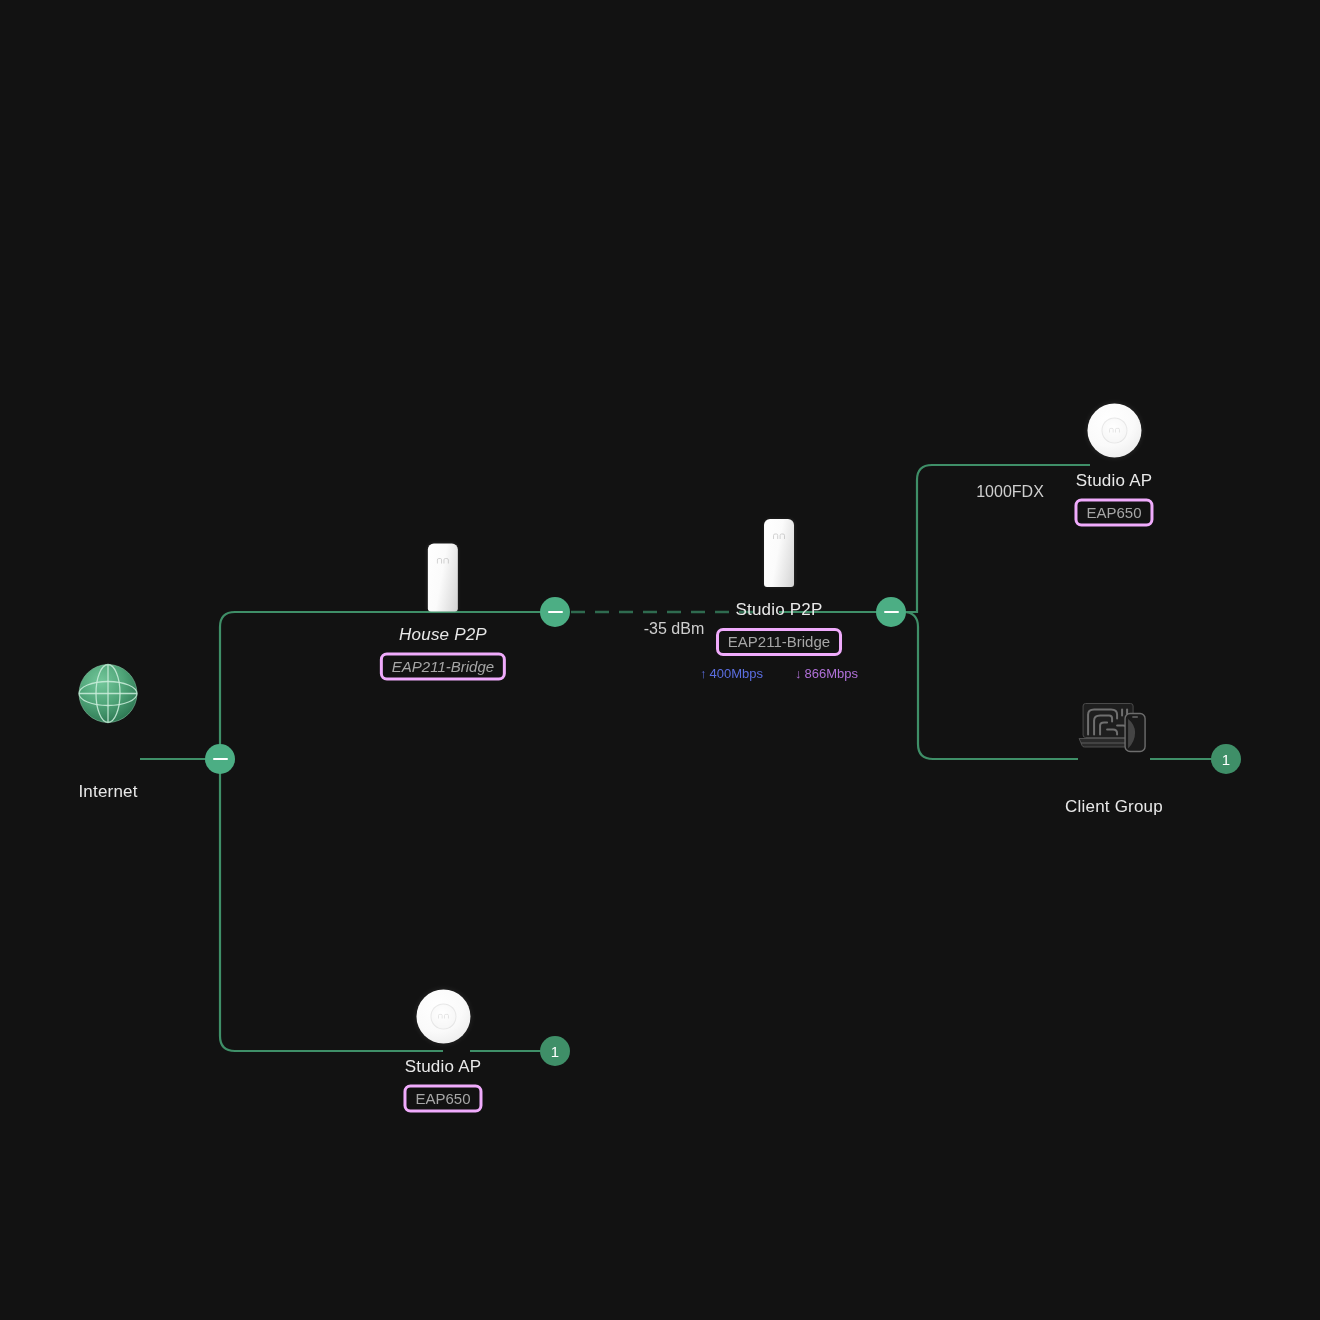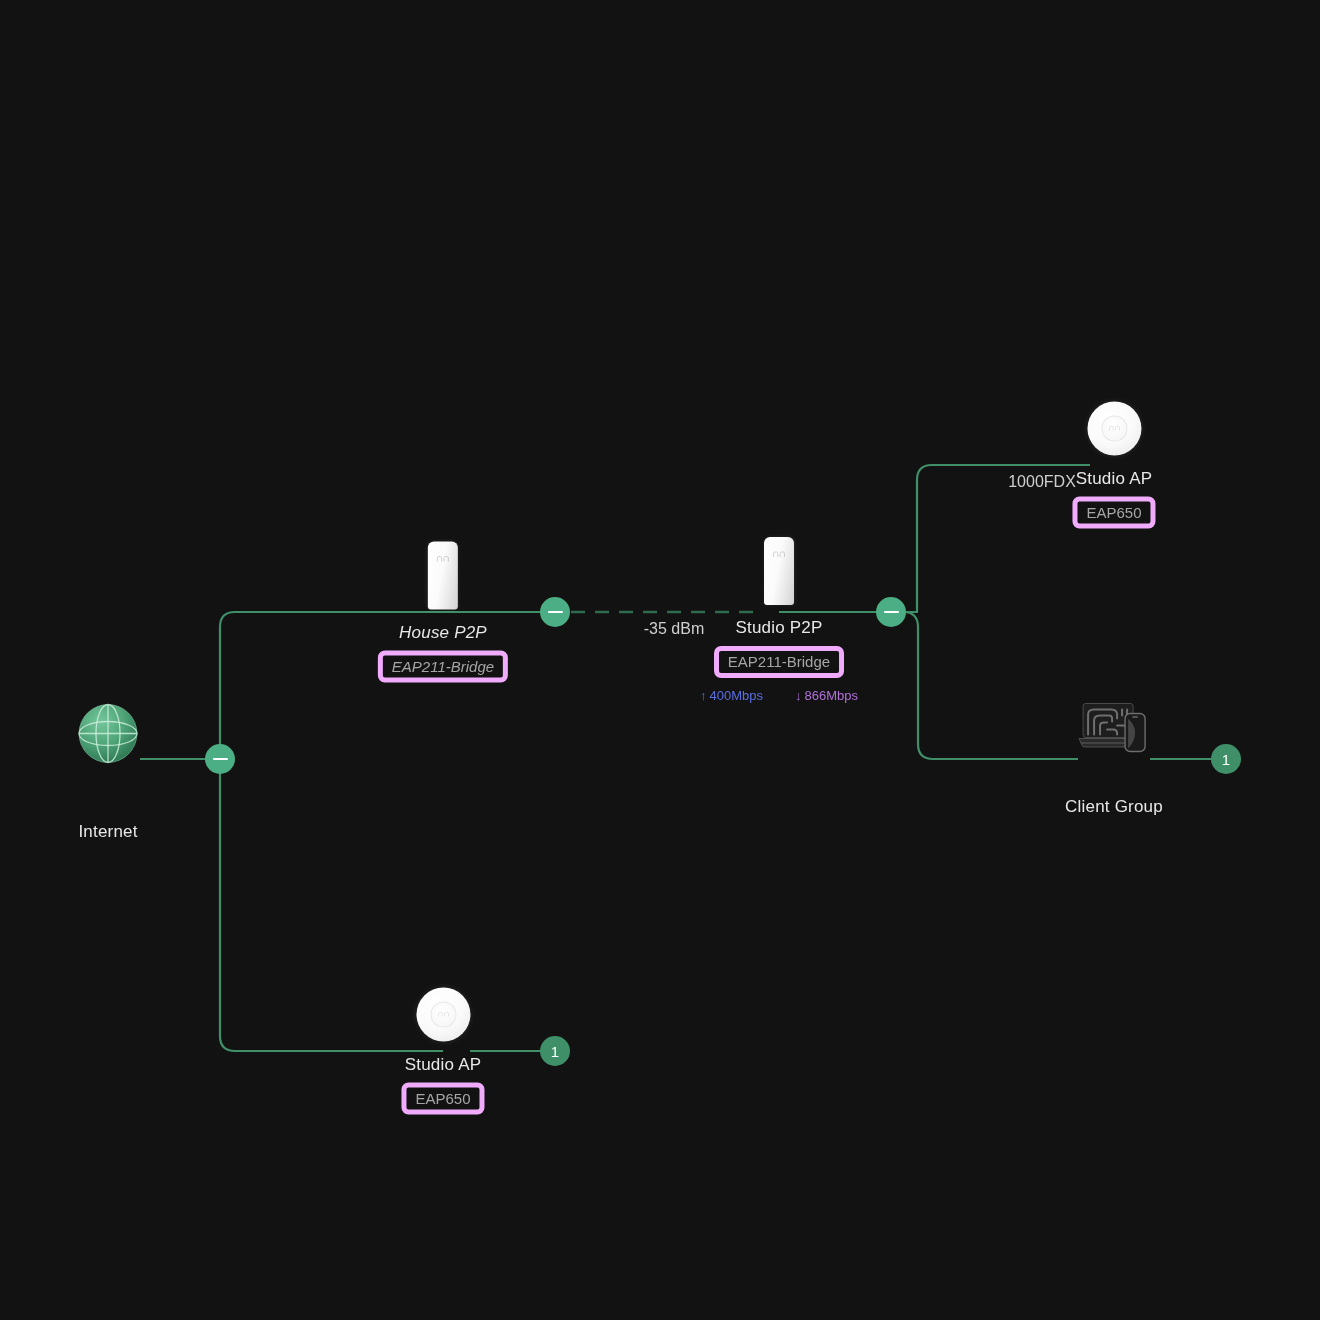--- a/index.html
+++ b/index.html
@@ -32,21 +32,21 @@
   }
   .node-label {
     margin-top: 13px;
     color: #e8e8e8;
     font-size: 17px;
     letter-spacing: 0.2px;
     white-space: nowrap;
   }
   .model-badge {
     margin-top: 8px;
-    border: 5px solid #f0abfc;
+    border: 3px solid #f0abfc;
     border-radius: 7px;
     color: #a6a6a6;
     font-size: 15px;
     padding: 2px 9px 3px 9px;
     white-space: nowrap;
   }
   .rates {
     margin-top: 10px;
     font-size: 13px;
     white-space: nowrap;
@@ -176,21 +176,21 @@
 
     <path d="M 891 612 L 917 612 L 917 480 Q 917 465 932 465 L 1090 465" fill="none" stroke="#3f8f68" stroke-width="2.2"></path>
 
     <path d="M 891 612 L 903 612 Q 918 612 918 627 L 918 744 Q 918 759 933 759 L 1078 759" fill="none" stroke="#3f8f68" stroke-width="2.2"></path>
 
     <path d="M 470 1051 L 555 1051" fill="none" stroke="#3f8f68" stroke-width="2.2"></path>
 
     <path d="M 1150 759 L 1226 759" fill="none" stroke="#3f8f68" stroke-width="2.2"></path>
   </svg>
 
-  <div class="node" style="left:108px; top:772px;gap:44px;">
+  <div class="node" style="left:108px; top:732px;gap:44px;">
     <div class="globe-wrap">
       <svg viewBox="0 0 62 62" width="62" height="62" xmlns="http://www.w3.org/2000/svg">
         <defs>
           <radialGradient id="globeGrad" cx="38%" cy="30%" r="72%">
             <stop offset="0%" stop-color="#74c79b"></stop>
             <stop offset="55%" stop-color="#4fa478"></stop>
             <stop offset="100%" stop-color="#2f7a55"></stop>
           </radialGradient>
         </defs>
         <circle cx="31" cy="31" r="29" fill="url(#globeGrad)"></circle>
@@ -208,21 +208,21 @@
     <div class="bridge">
       <svg class="bridge-logo" viewBox="0 0 13 7" xmlns="http://www.w3.org/2000/svg">
         <path d="M1 6 L1 2.5 Q1 1 2.5 1 L4 1 Q5.2 1 5.2 2.4 L5.2 6" fill="none" stroke="#8a8a8a" stroke-width="0.9"></path>
         <path d="M7.6 6 L7.6 2.4 Q7.6 1 9 1 L10.5 1 Q12 1 12 2.5 L12 6" fill="none" stroke="#8a8a8a" stroke-width="0.9"></path>
       </svg>
     </div>
     <div class="node-label">House P2P</div>
     <div class="model-badge">EAP211-Bridge</div>
   </div>
 
-  <div class="node" style="left:779px; top:620px;">
+  <div class="node" style="left:779px; top:600px;">
     <div class="bridge">
       <svg class="bridge-logo" viewBox="0 0 13 7" xmlns="http://www.w3.org/2000/svg">
         <path d="M1 6 L1 2.5 Q1 1 2.5 1 L4 1 Q5.2 1 5.2 2.4 L5.2 6" fill="none" stroke="#8a8a8a" stroke-width="0.9"></path>
         <path d="M7.6 6 L7.6 2.4 Q7.6 1 9 1 L10.5 1 Q12 1 12 2.5 L12 6" fill="none" stroke="#8a8a8a" stroke-width="0.9"></path>
       </svg>
     </div>
     <div class="node-label">Studio P2P</div>
     <div class="model-badge">EAP211-Bridge</div>
     <div class="rates">
       <span class="rate-up"><span class="rate-arrow">↑</span><span>400Mbps</span></span>
@@ -288,15 +288,15 @@
     <span class="dash"></span>
   </div>
   <div class="junction" style="left:891px; top:612px;">
     <span class="dash"></span>
   </div>
 
   <div class="count-badge" style="left:555px; top:1051px;">1</div>
   <div class="count-badge" style="left:1226px; top:759px;">1</div>
 
   <div class="edge-label" style="left:674px; top:629px;">-35 dBm</div>
-  <div class="edge-label" style="left:1010px; top:482px;margin-left:32px;">1000FDX</div>
+  <div class="edge-label" style="left:1010px; top:492px;">1000FDX</div>
 
 </div>
 
 </body></html>

